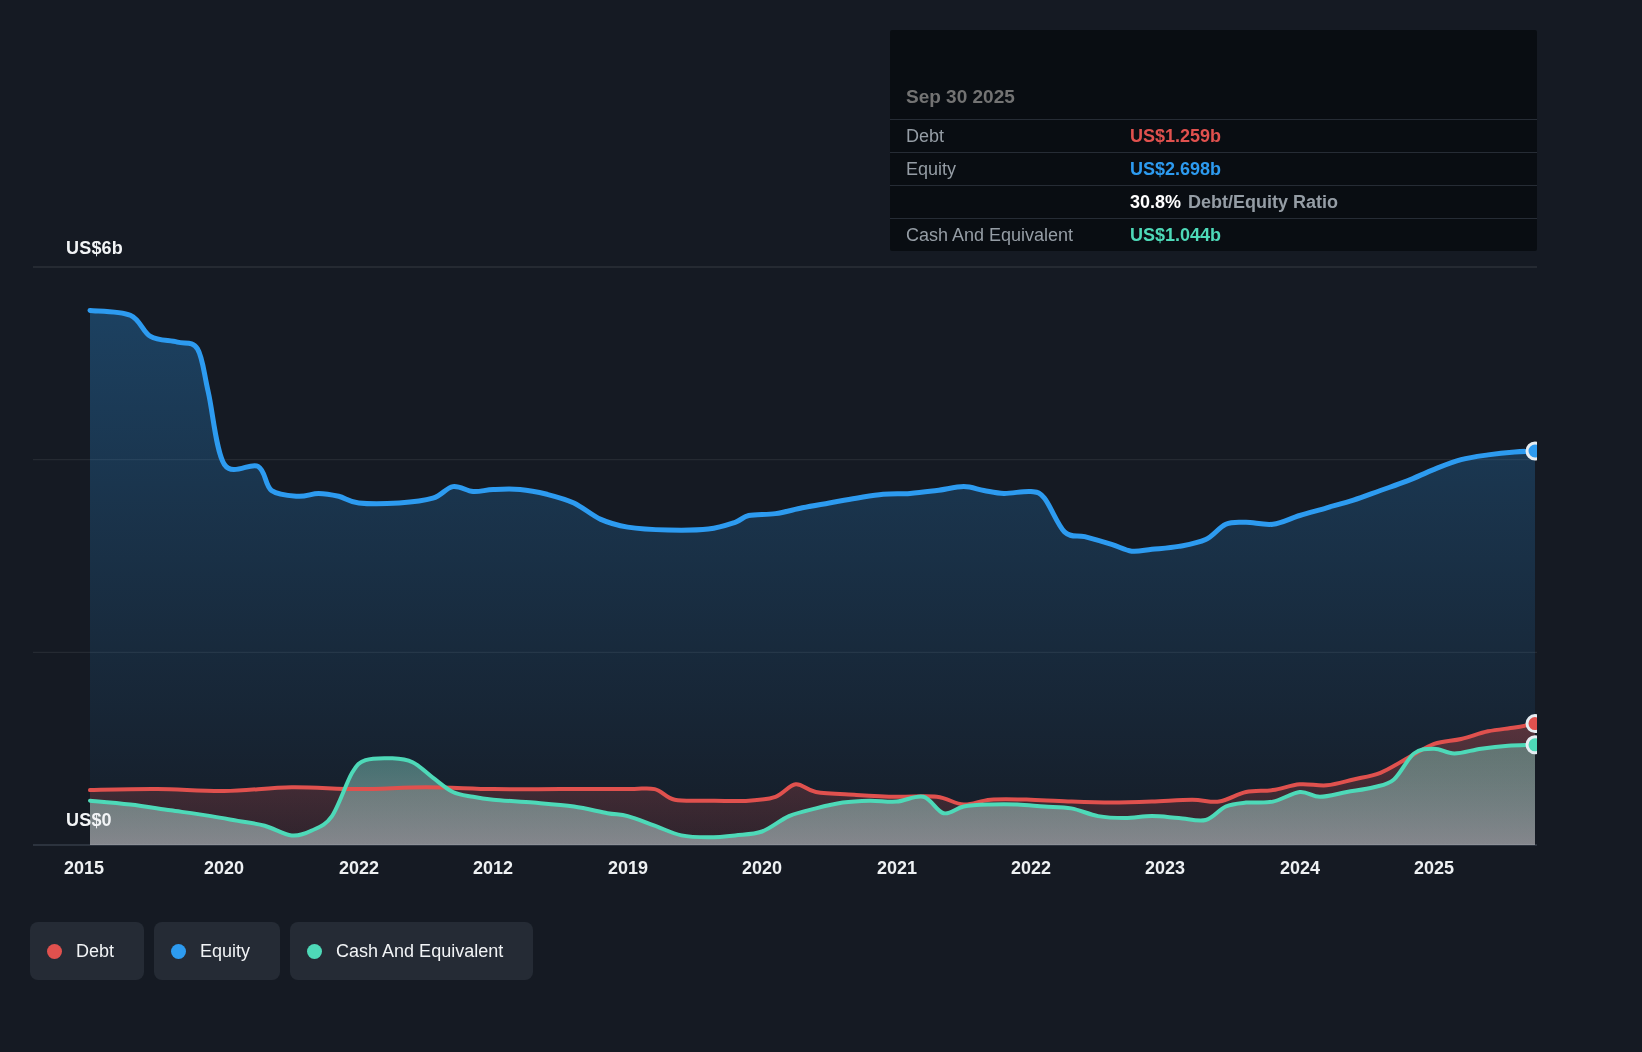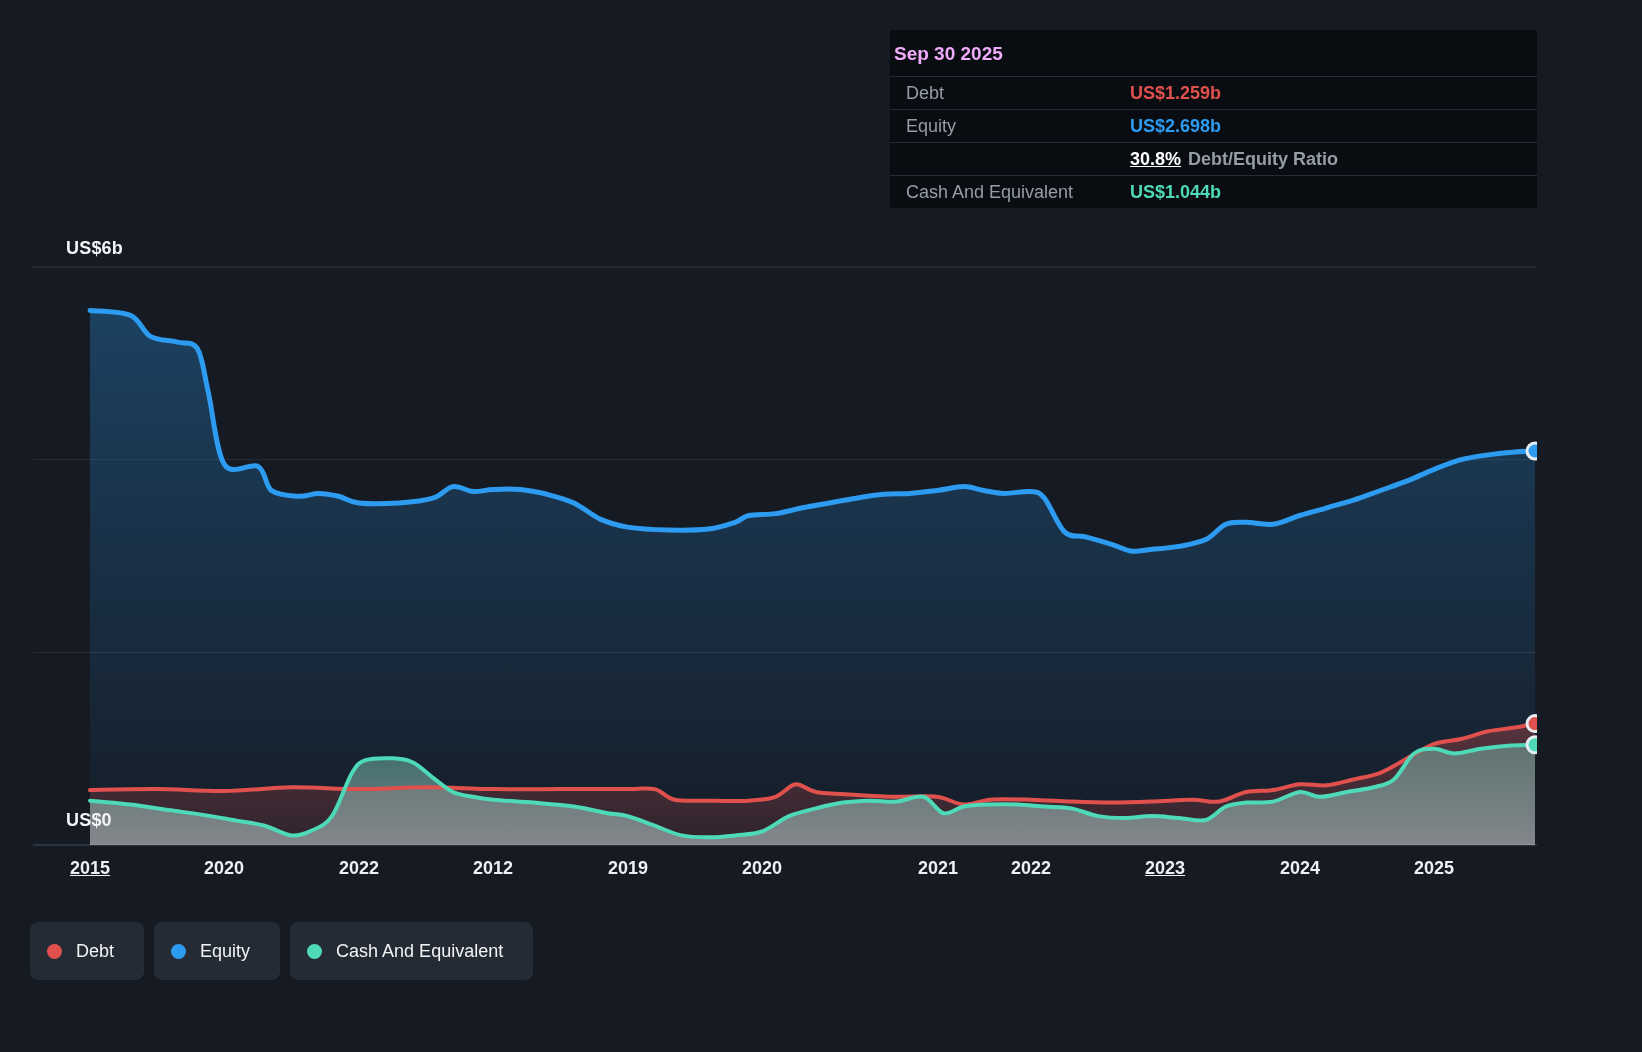--- a/index.html
+++ b/index.html
@@ -15,28 +15,28 @@
   .x-axis{position:absolute;left:0;top:858px;width:100%;height:32px;}
   .x-axis span{
     position:absolute;top:0;transform:translateX(-50%);
     font-size:18px;font-weight:600;color:#eef1f3;
   }
   
   .tooltip{
     position:absolute;top:30px;left:890px;width:647px;
     background:#090d12;border-radius:2px;box-sizing:border-box;
   }
-  .t-title{padding:13px 4px 11px;font-size:19px;font-weight:700;color:#f0abfc;}
+  .t-title{padding:13px 16px 11px;font-size:19px;font-weight:700;color:#737373;margin-top:43px;}
   .t-row{display:flex;align-items:center;padding:6px 16px;border-top:1px solid #262c35;font-size:18px;line-height:20px;}
   .t-label{width:224px;flex:none;color:#959da5;}
   .t-value{font-weight:700;}
   .v-debt{color:#e0514e;}
   .v-equity{color:#2d9bf0;}
   .v-cash{color:#4ed9b8;}
-  .t-ratio-num{color:#ffffff;font-weight:700;margin-right:7px;font-style:normal;text-decoration:underline;}
+  .t-ratio-num{color:#ffffff;font-weight:700;margin-right:7px;font-style:normal;}
   .t-ratio-label{color:#959da5;font-weight:600;}
   
   .legend{position:absolute;left:30px;top:922px;display:flex;gap:10px;}
   .pill{
     display:flex;align-items:center;height:58px;padding:0 30px 0 17px;
     background:#252b35;border-radius:8px;font-size:18px;color:#f2f4f6;cursor:pointer;
   }
   .dot{width:15px;height:15px;border-radius:50%;margin-right:14px;flex:none;}
   .dot-debt{background:#e0514e;}
   .dot-equity{background:#2d9bf0;}
@@ -81,29 +81,29 @@
         <circle cx="1535" cy="451" r="8" fill="#2d9bf0" stroke="#e6edf2" stroke-width="3"></circle>
         <circle cx="1535" cy="723.6" r="8" fill="#e0514e" stroke="#e6edf2" stroke-width="3"></circle>
         <circle cx="1535" cy="744.8" r="8" fill="#4ed9b8" stroke="#e6edf2" stroke-width="3"></circle>
       </g>
   </svg>
 
   <div class="y-label top">US$6b</div>
   <div class="y-label bottom">US$0</div>
 
   <div class="x-axis">
-    <span style="left: 90px; text-decoration: underline;">2015</span>
+    <span style="left: 84px;">2015</span>
     <span style="left: 224px;">2020</span>
     <span style="left: 359px;">2022</span>
     <span style="left: 493px;">2012</span>
     <span style="left: 628px;">2019</span>
     <span style="left: 762px;">2020</span>
-    <span style="left: 897px; margin-left: 41px;">2021</span>
+    <span style="left: 897px;">2021</span>
     <span style="left: 1031px;">2022</span>
-    <span style="left: 1165px; text-decoration: underline;">2023</span>
+    <span style="left: 1165px;">2023</span>
     <span style="left: 1300px;">2024</span>
     <span style="left: 1434px;">2025</span>
   </div>
 
   <div class="tooltip">
     <div class="t-title">Sep 30 2025</div>
     <div class="t-row">
       <span class="t-label">Debt</span>
       <span class="t-value v-debt">US$1.259b</span>
     </div>

